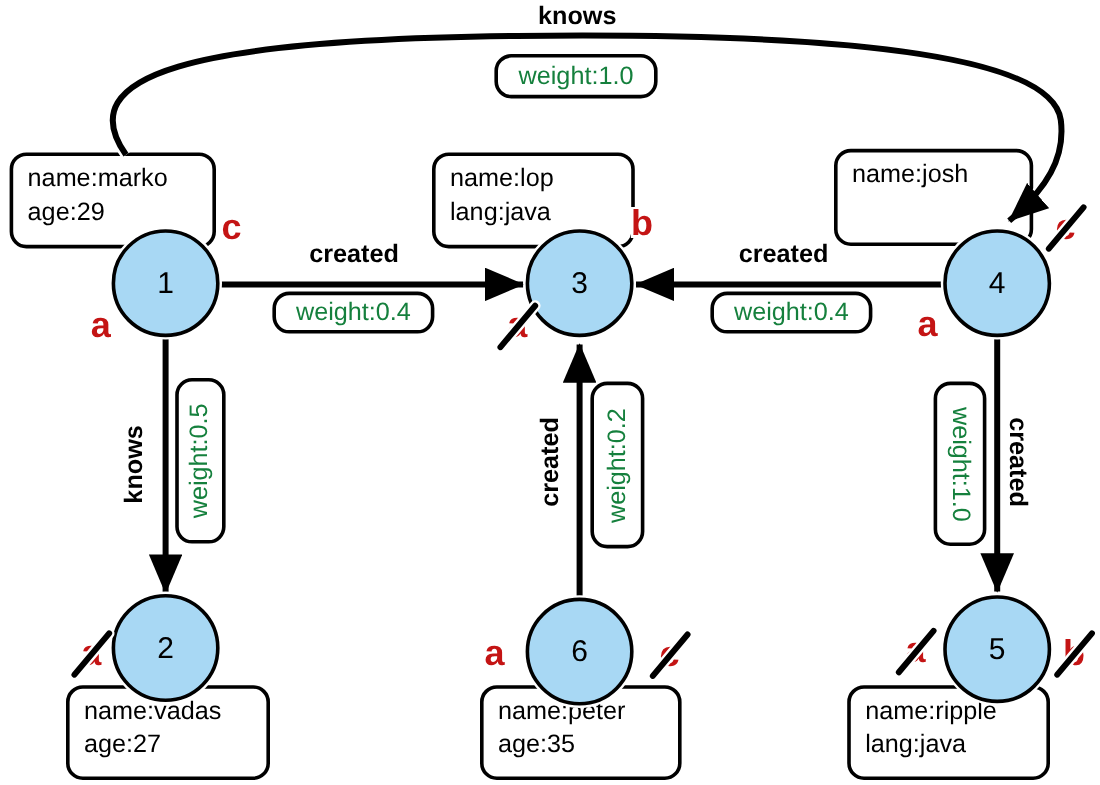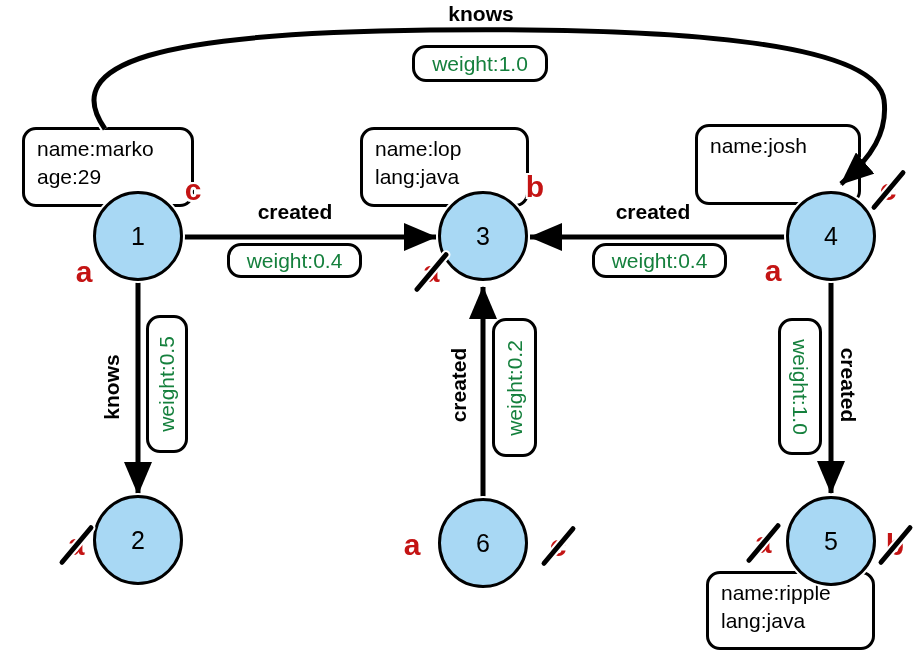--- a/index.html
+++ b/index.html
@@ -56,30 +56,38 @@
     <g stroke="#000" stroke-width="5" fill="none">
       <path marker-end="url(#ah)" d="M 105 129 C 58 62, 160 33, 430 30 C 690 27, 876 44, 884 100 C 888 132, 872 157, 841 184"></path>
       <path marker-end="url(#ah)" d="M 183 237 L 436 237"></path>
       <path marker-end="url(#ah)" d="M 786 237 L 530 237"></path>
       <path marker-end="url(#ah)" d="M 138 281 L 138 494"></path>
       <path marker-end="url(#ah)" d="M 483 498 L 483 287"></path>
       <path marker-end="url(#ah)" d="M 831 281 L 831 493"></path>
     </g>
   </svg>
 
-  <div class="pbox" style="left:8px;top:127px;width:172px;height:80px;margin-left:14px;">
+  <div class="pbox" style="left:8px;top:127px;width:172px;height:80px;">
     <div>name:marko</div>
     <div>age:29</div>
   </div>
   <div class="pbox" style="left:360px;top:127px;width:169px;height:80px;">
     <div>name:lop</div>
     <div>lang:java</div>
   </div>
   <div class="pbox" style="left:695px;top:124px;width:166px;height:81px;">
     <div>name:josh</div>
+  </div>
+  <div class="pbox" style="left:55px;top:571px;width:170px;height:79px;">
+    <div>name:vadas</div>
+    <div>age:27</div>
+  </div>
+  <div class="pbox" style="left:400px;top:571px;width:168px;height:79px;">
+    <div>name:peter</div>
+    <div>age:35</div>
   </div>
   <div class="pbox" style="left:706px;top:571px;width:169px;height:79px;">
     <div>name:ripple</div>
     <div>lang:java</div>
   </div>
 
   <div class="circle" style="left: 93px; top: 191px; background: rgb(168, 216, 244);">
       <span>1</span>
     </div>
   <div class="circle" style="left: 438px; top: 191px; background: rgb(168, 216, 244);">

